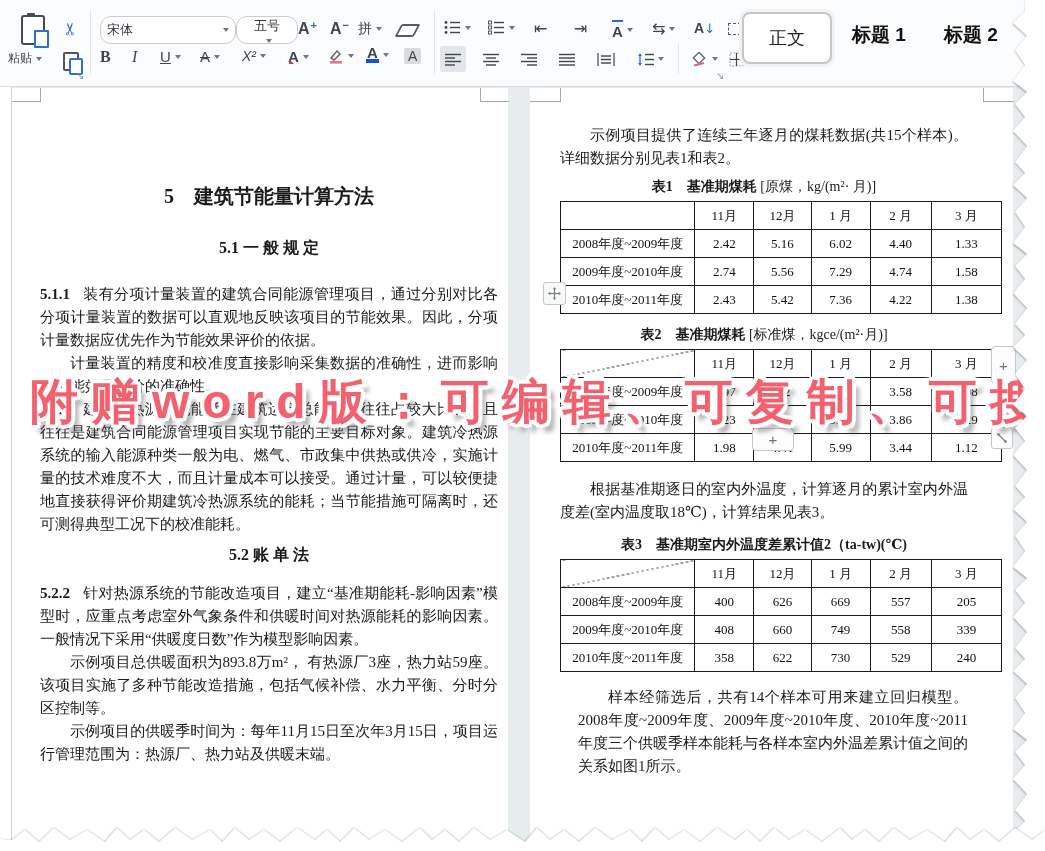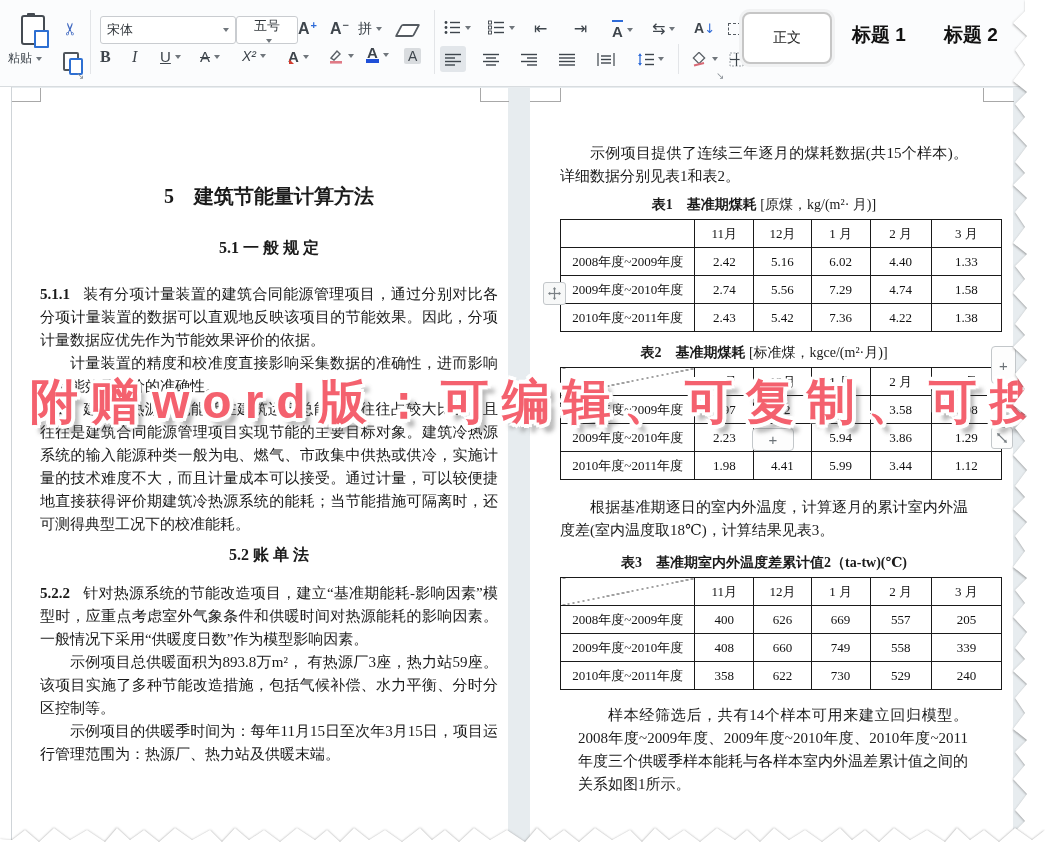--- a/index.html
+++ b/index.html
@@ -21,55 +21,55 @@
   .clip-icon::before{content:"";position:absolute;left:4px;top:-4px;width:8px;height:4px;background:#454b52;border-radius:1px;}
   .clip-icon::after{content:"";position:absolute;right:-6px;bottom:-5px;width:11px;height:14px;background:#fff;border:2px solid #2d6fd2;border-radius:1px;}
   .paste-label{position:absolute;left:8px;top:50px;font-size:12px;color:#3e454c;display:flex;align-items:center;}
   .cut-btn{position:absolute;left:58px;top:16px;}
   .scissors{display:inline-block;color:#3f68c0;font-size:17px;transform:rotate(-90deg);font-family:"DejaVu Sans",sans-serif;}
   .copy-btn{position:absolute;left:58px;top:48px;}
   .copy-icon{position:relative;width:12px;height:15px;border:2px solid #50565c;border-radius:2px;background:#fff;}
   .copy-icon::after{content:"";position:absolute;right:-6px;bottom:-6px;width:10px;height:13px;border:2px solid #2d6fd2;background:#fff;border-radius:2px;}
   .launcher{position:absolute;font-size:10px;color:#8a9096;}
   
-  .combo{position:absolute;height:26px;border:1px solid #c9ccd0;border-radius:3px;background:#fff;
+  .combo{position:absolute;height:26px;border:1px solid #c9ccd0;border-radius:11px;background:#fff;
          display:flex;align-items:center;justify-content:space-between;font-size:13px;color:#33383d;padding:0 6px;}
   .fx{position:absolute;display:inline-flex;align-items:center;color:#3e454c;}
   .supmark{font-size:11px;font-weight:bold;color:#2e6bd8;margin-left:1px;margin-top:-8px;}
   .submark{font-size:11px;font-weight:bold;color:#5a6066;margin-left:1px;margin-top:-8px;}
   .strike-a{text-decoration:line-through;}
   .fontcolor-a{display:inline-block;line-height:13px;border-bottom:4px solid #1f4fd8;padding:0 1px;}
   .shade-a{background:#d9dcdf;padding:0 4px;border-radius:2px;}
   .eff-a{position:relative;}
   .eff-a::after{content:"";position:absolute;left:1px;bottom:1px;width:0;height:0;
       border-left:5px solid #d23c2e;border-top:5px solid transparent;}
   .eraser{display:inline-block;width:15px;height:9px;border:2px solid #555b61;transform:skewX(-28deg);border-radius:2px;background:#fff;}
   .dashedbox{display:inline-block;width:16px;height:10px;border:1px dashed #555b61;}
   .selbtn{background:#e2e6ea;}
   .icon16{display:inline-block;vertical-align:middle;}
   
   .style-box{position:absolute;left:742px;top:12px;width:86px;height:48px;background:#fff;
      border:2px solid #c6c6c6;border-radius:8px;display:flex;align-items:center;justify-content:center;
-     font-size:14px;color:#222;box-shadow:0 0 0 3px #f1f2f3;}
+     font-size:18px;color:#222;box-shadow:0 0 0 3px #f1f2f3;}
   .style-h{position:absolute;top:22px;font-size:19px;font-weight:bold;color:#111;}
 
   
   .docarea{position:absolute;left:0;top:87px;width:1045px;height:764px;background:#e7ecef;}
   .left-strip{position:absolute;left:0;top:0;width:11px;height:100%;background:#fff;border-right:1px solid #cfd4d8;}
   .page{position:absolute;top:1px;bottom:0;background:#fff;}
   .page-left{left:12px;width:496px;}
   .page-right{left:530px;width:483px;}
   .crop{position:absolute;z-index:2;}
   .crop-tl{border-right:1px solid #a8a8a8;border-bottom:1px solid #a8a8a8;}
   .crop-tr{border-left:1px solid #a8a8a8;border-bottom:1px solid #a8a8a8;}
 
   
   .doc-text{font-family:"Liberation Serif","DejaVu Serif",serif;color:#1a1a1a;}
   .lp-content{position:absolute;left:0;top:0;width:496px;padding:95px 10px 0 28px;box-sizing:border-box;}
-  .rp-content{position:absolute;left:0;top:0;width:451px;padding:54px 13px 0 30px;box-sizing:border-box;}
+  .rp-content{position:absolute;left:0;top:0;width:451px;padding:36px 13px 0 30px;box-sizing:border-box;}
   .doc-title{font-size:20px;font-weight:bold;text-align:center;margin:0;line-height:26px;}
   .doc-h2{font-size:16px;font-weight:bold;text-align:center;margin:28px 0 0 0;line-height:22px;}
   .body-p{font-size:15px;line-height:23px;text-align:justify;margin:0;}
   .clause b{margin-right:13px;}
   .cont{text-indent:2em;}
   .mt16{margin-top:16px;}
 
   
   .tbl-caption{font-size:14px;text-align:center;margin:12px 0 5px 0;line-height:18px;}
   .tbl-caption .cap-b{font-weight:bold;}

